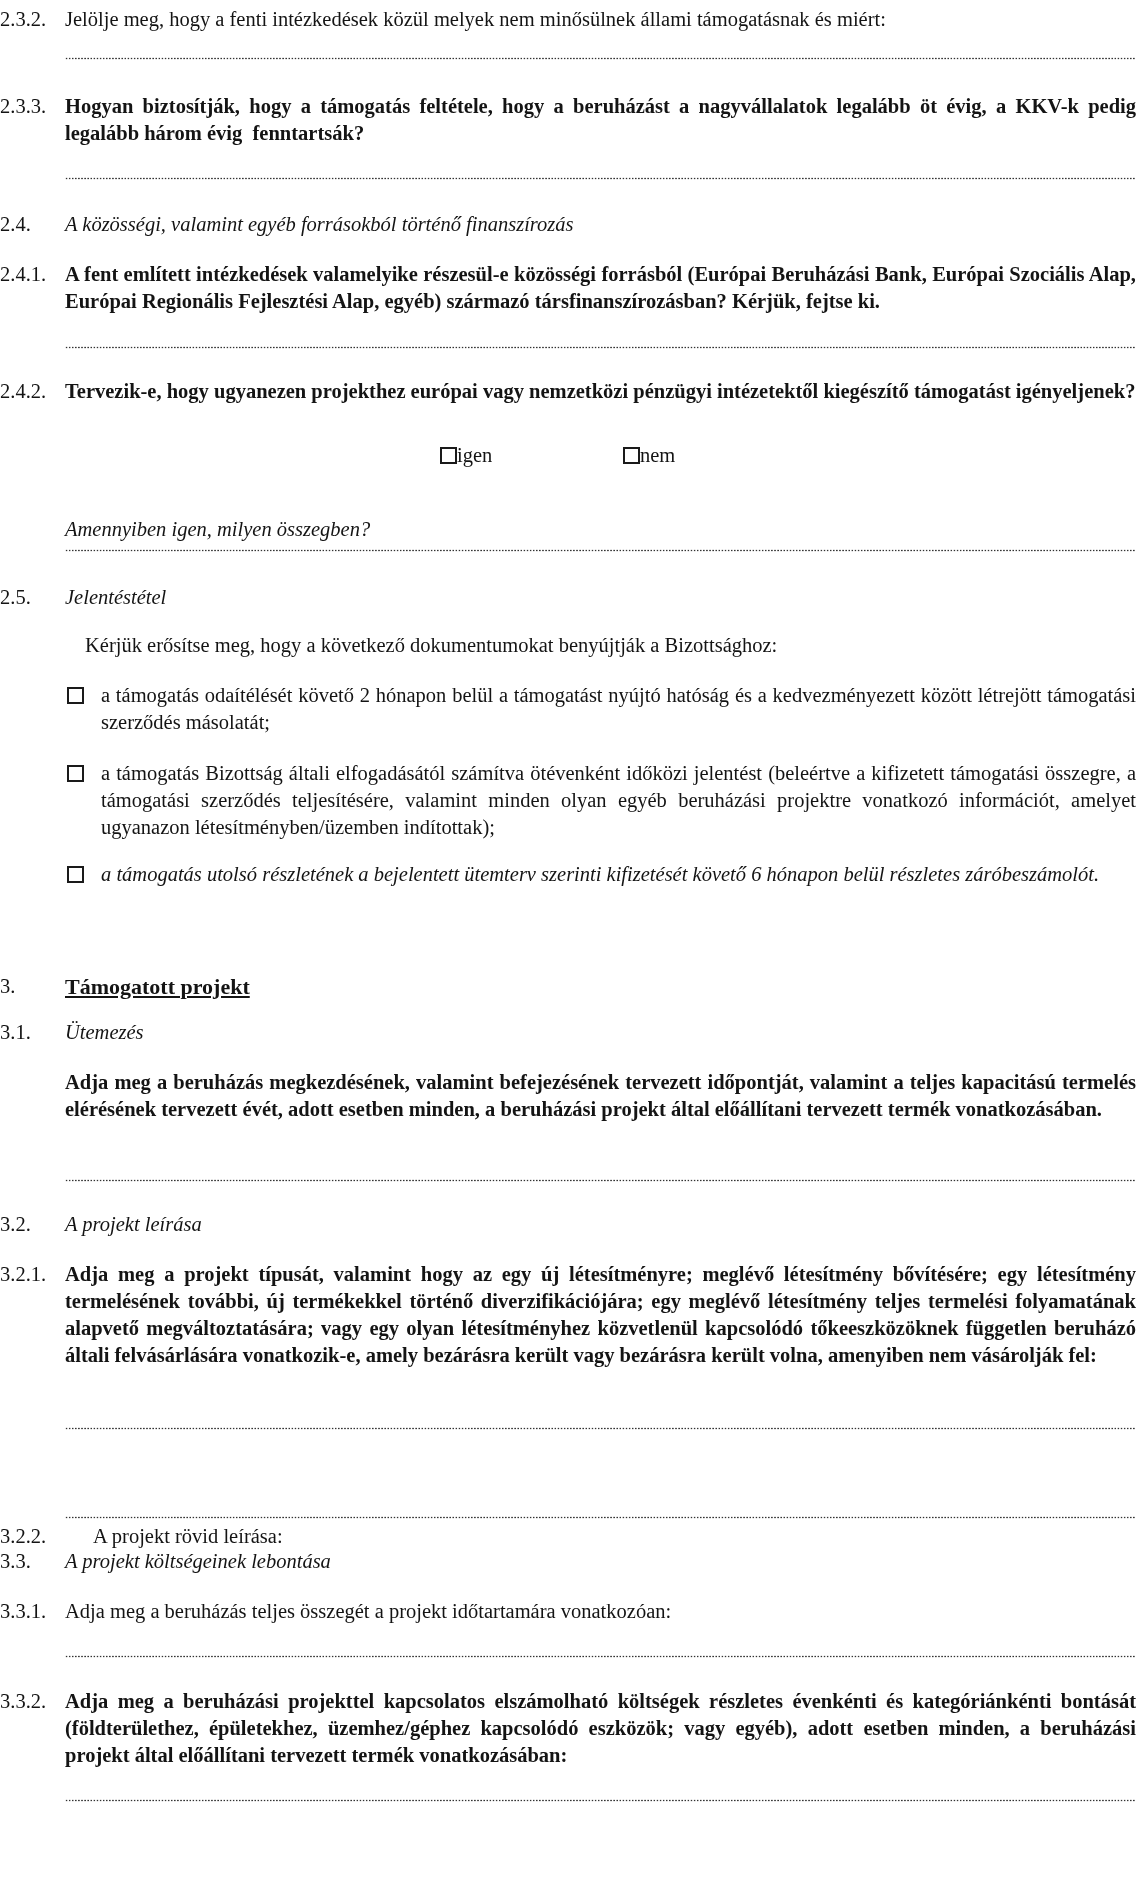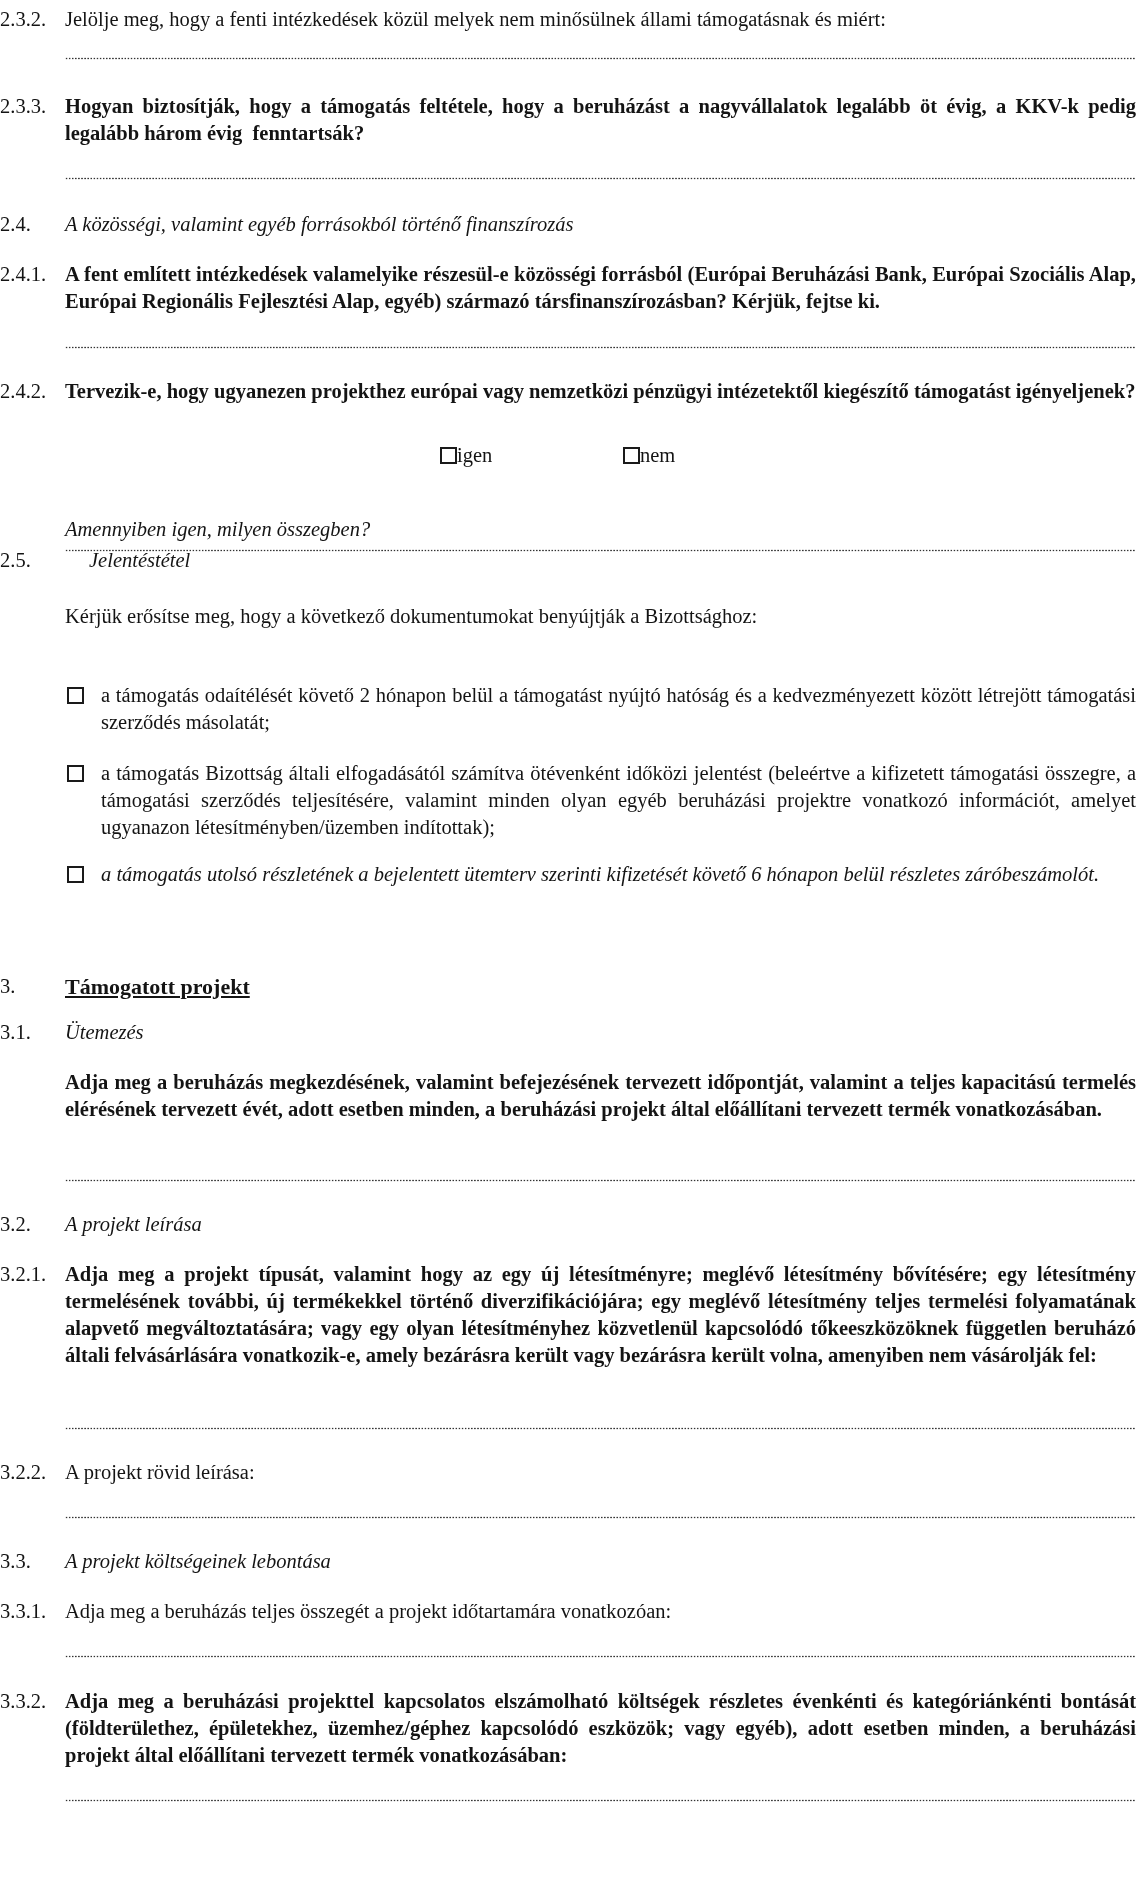--- a/index.html
+++ b/index.html
@@ -65,25 +65,25 @@
   </span>
   <span class="yn" style="left:623px;">
     <span class="cb"></span><span class="lbl">nem</span>
   </span>
 </div>
 <div class="blk" style="top:516px;font-style:italic;">
   <div class="txt">Amennyiben igen, milyen összegben?</div>
 </div>
 <div class="dots" style="top:549px;"></div>
 
-<div class="blk" style="top:547px;padding-left:24px;">
+<div class="blk" style="top:584px;">
   <span class="num">2.5.</span>
   <div class="txt ital">Jelentéstétel</div>
 </div>
-<div class="blk" style="top:603px;">
+<div class="blk" style="top:632px;padding-left:20px;">
   <div class="txt">Kérjük erősítse meg, hogy a következő dokumentumokat benyújtják a Bizottsághoz:</div>
 </div>
 
 <div class="cbrow" style="top:682px;">
   <span class="cb"></span>
   <div class="cbtxt" style="text-align-last:left;">a támogatás odaítélését követő 2 hónapon belül a támogatást nyújtó hatóság és a kedvezményezett között létrejött támogatási szerződés másolatát;</div>
 </div>
 <div class="cbrow" style="top:760px;">
   <span class="cb"></span>
   <div class="cbtxt" style="text-align-last:left;">a támogatás Bizottság általi elfogadásától számítva ötévenként időközi jelentést (beleértve a kifizetett támogatási összegre, a támogatási szerződés teljesítésére, valamint minden olyan egyéb beruházási projektre vonatkozó információt, amelyet ugyanazon létesítményben/üzemben indítottak);</div>
@@ -111,21 +111,21 @@
   <span class="num">3.2.</span>
   <div class="txt ital">A projekt leírása</div>
 </div>
 
 <div class="blk" style="top:1261px;">
   <span class="num">3.2.1.</span>
   <div class="txt last-left">Adja meg a projekt típusát, valamint hogy az egy új létesítményre; meglévő létesítmény bővítésére; egy létesítmény termelésének további, új termékekkel történő diverzifikációjára; egy meglévő létesítmény teljes termelési folyamatának alapvető megváltoztatására; vagy egy olyan létesítményhez közvetlenül kapcsolódó tőkeeszközöknek független beruházó általi felvásárlására vonatkozik-e, amely bezárásra került vagy bezárásra került volna, amenyiben nem vásárolják fel:</div>
 </div>
 <div class="dots" style="top:1427px;"></div>
 
-<div class="blk" style="top:1459px;">
+<div class="blk" style="top:1523px;padding-left:28px;">
   <span class="num">3.2.2.</span>
   <div class="txt">A projekt rövid leírása:</div>
 </div>
 <div class="dots" style="top:1516px;"></div>
 
 <div class="blk" style="top:1548px;">
   <span class="num">3.3.</span>
   <div class="txt ital">A projekt költségeinek lebontása</div>
 </div>
 

